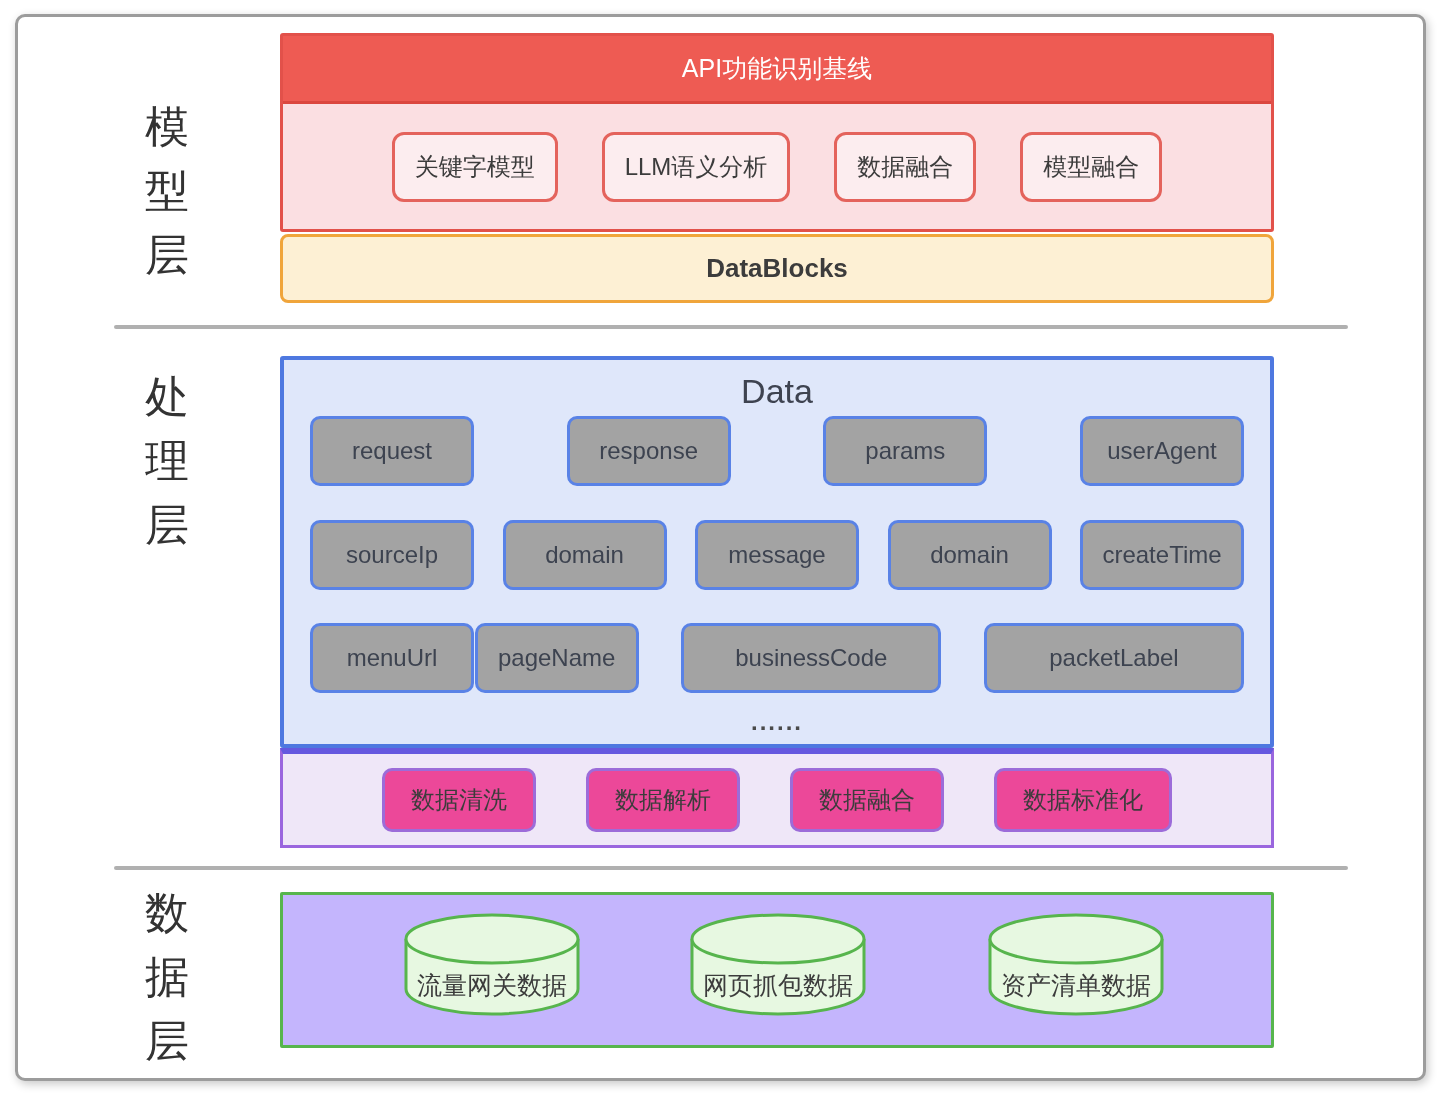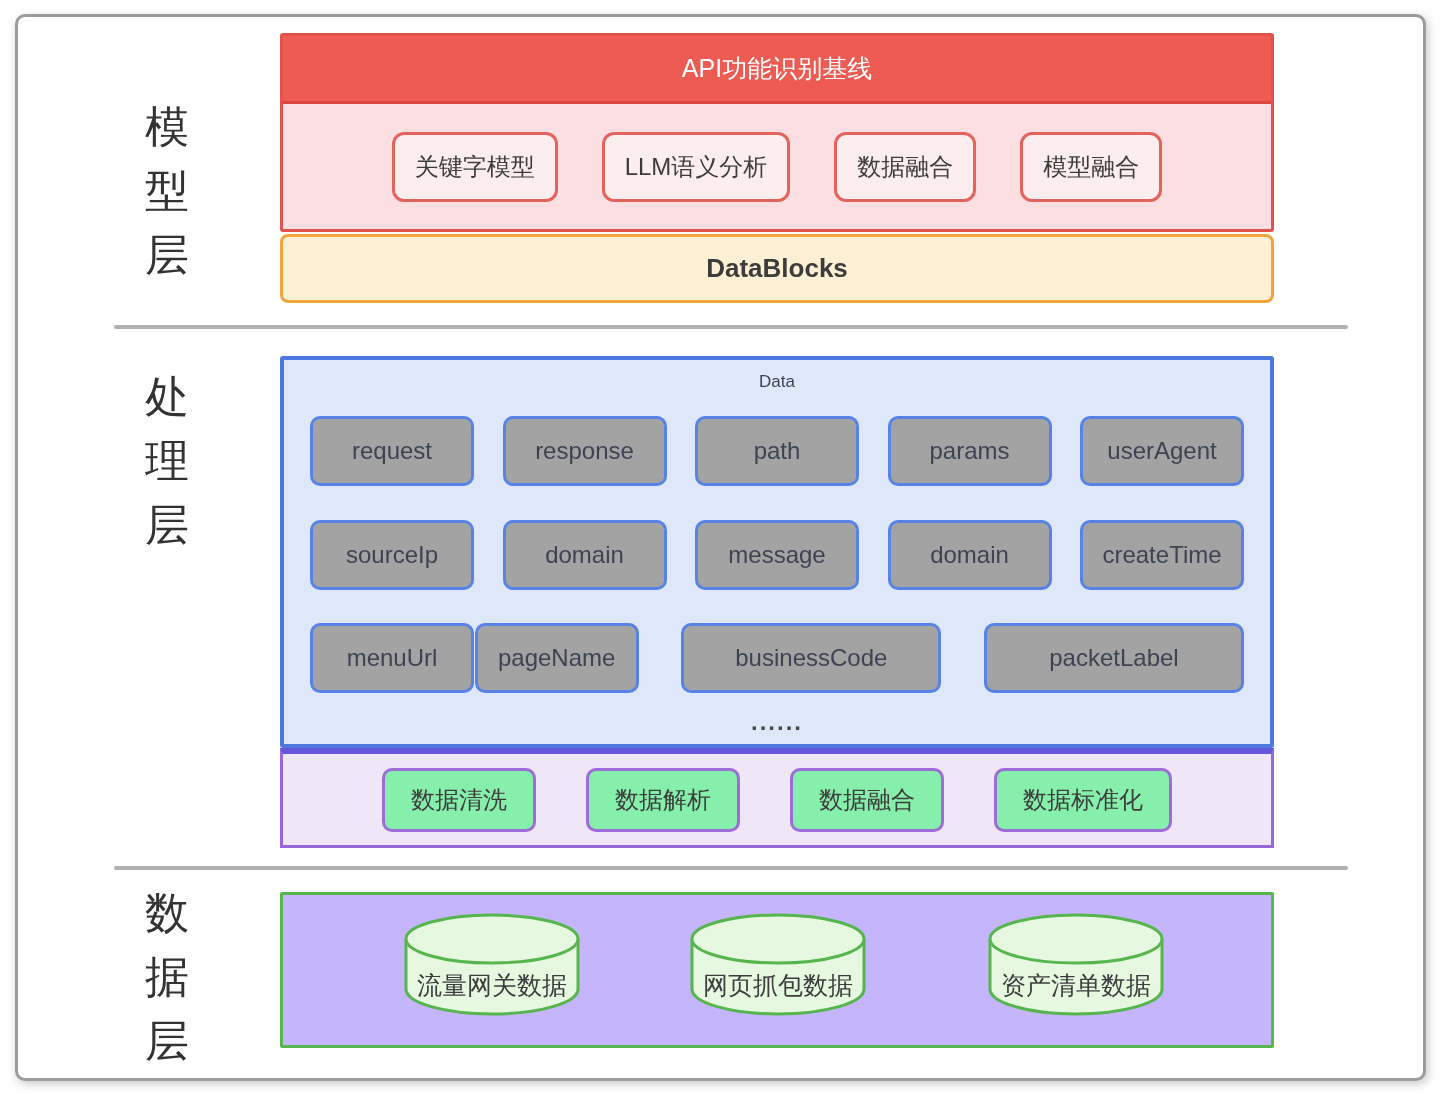--- a/index.html
+++ b/index.html
@@ -94,21 +94,21 @@
     left: 262px; top: 339px;
     width: 994px; height: 392px;
     background: #dfe7fa;
     border: 4px solid #4e78e0;
     border-radius: 3px;
   }
   .data-title {
     position: absolute;
     top: 12px; left: 0; width: 100%;
     text-align: center;
-    font-size: 17px;
+    font-size: 34px;
     color: #3e4350;
   }
   .field-row {
     position: absolute;
     left: 26px; right: 26px; height: 70px;
     display: flex; justify-content: space-between;
   }
   .row-1 { top: 56px; }
   .row-2 { top: 160px; }
   .row-3 { top: 263px; }
@@ -138,21 +138,21 @@
     width: 994px; height: 100px;
     background: #efe7f8;
     border: 3px solid #9a66de;
     border-top: 6px solid #6558df;
     display: flex; align-items: center; justify-content: center;
     gap: 50px;
   }
   .purple-box {
     height: 64px;
     padding: 0 26px;
-    background: #86efac;
+    background: #ec4899;
     border: 3px solid #9c6cd9;
     border-radius: 10px;
     font-size: 24px;
     color: #3c3c3c;
     display: flex; align-items: center; justify-content: center;
   }
 
   
   .green-block {
     position: absolute;
@@ -213,21 +213,20 @@
     </div>
   </div>
   <div class="datablocks-bar">DataBlocks</div>
 
   <div class="blue-block">
     <div class="data-title">Data</div>
 
     <div class="field-row row-1">
       <div class="field-box w-std">request</div>
       <div class="field-box w-std">response</div>
-      <div class="field-box w-std">path</div>
       <div class="field-box w-std">params</div>
       <div class="field-box w-std">userAgent</div>
     </div>
 
     <div class="field-row row-2">
       <div class="field-box w-std">sourceIp</div>
       <div class="field-box w-std">domain</div>
       <div class="field-box w-std">message</div>
       <div class="field-box w-std">domain</div>
       <div class="field-box w-std">createTime</div>

